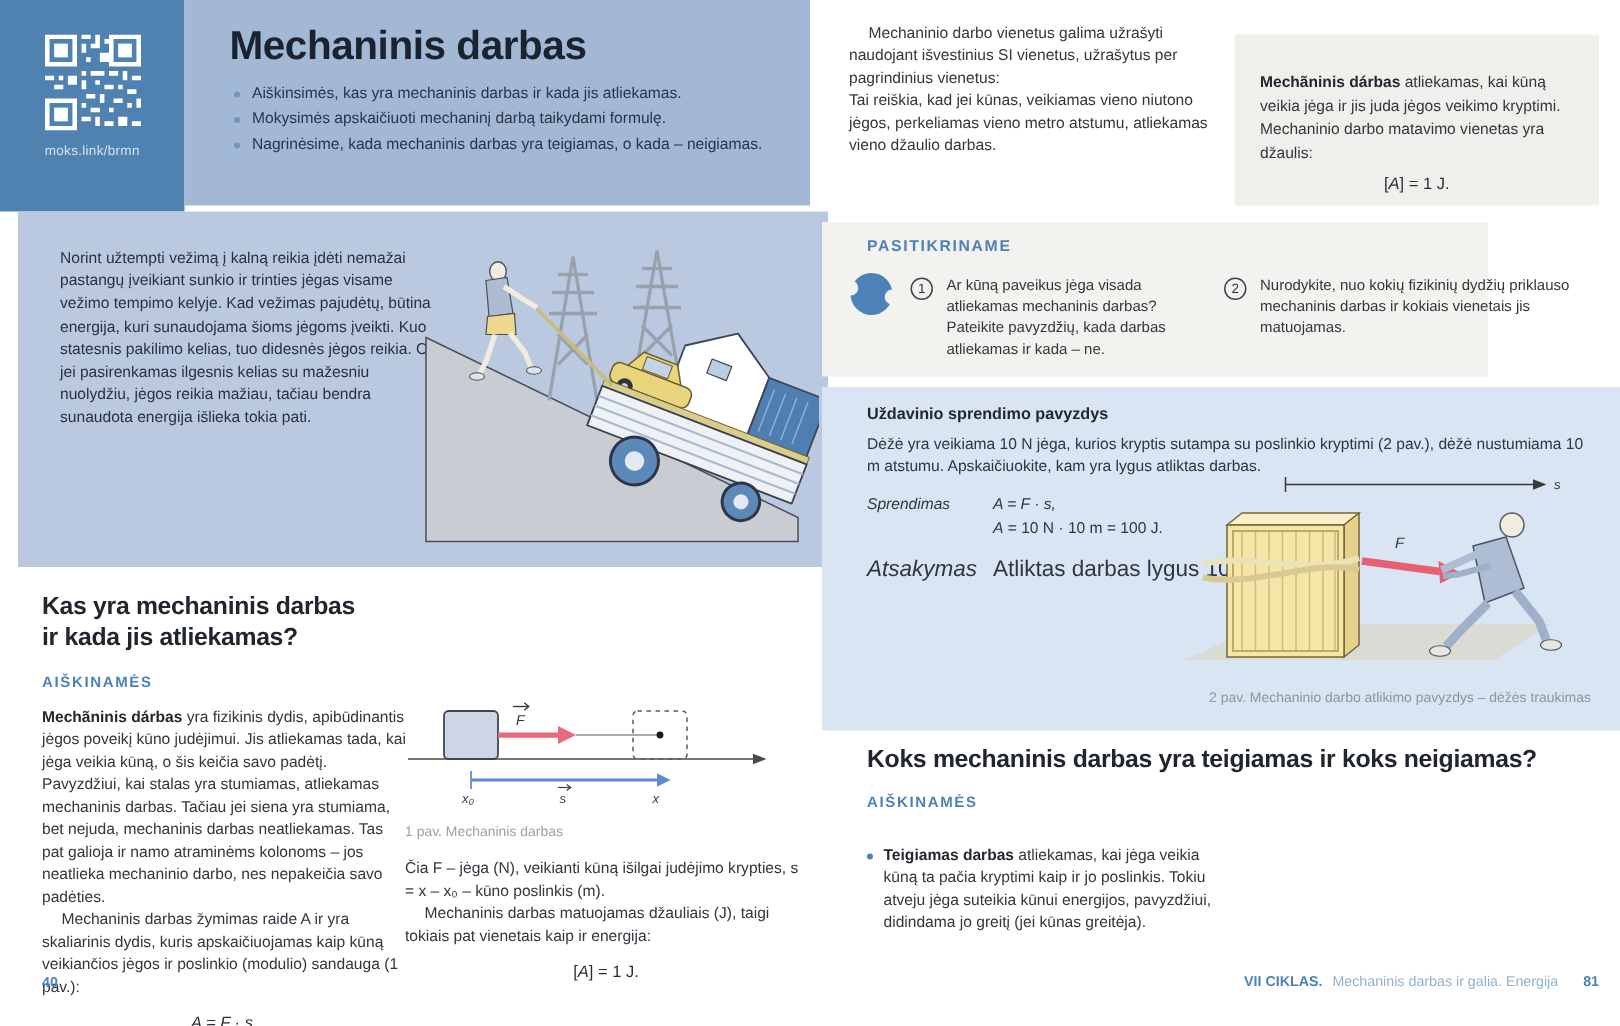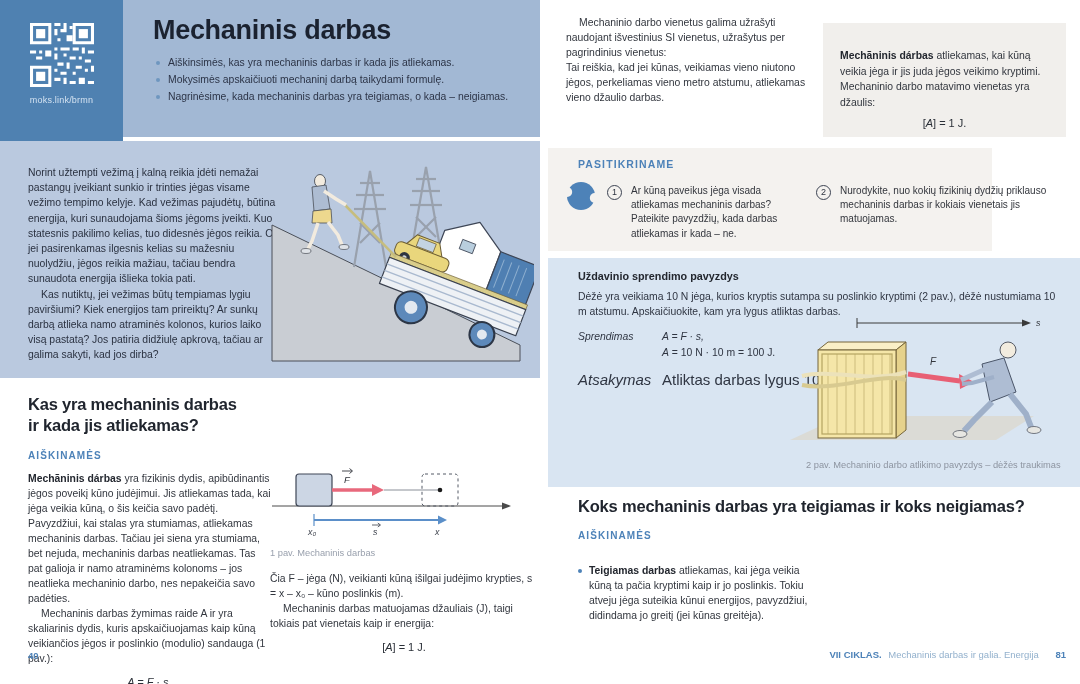--- a/index.html
+++ b/index.html
@@ -14,21 +14,21 @@
   .qr-panel { position:absolute; left:0; top:0; width:123px; height:141px; background:#4f81b1; }
   .qr-panel svg.qr { display:block; width:64px; height:64px; margin:23px auto 0; }
   .qr-label { margin-top:8px; text-align:center; color:#d3e2f1; font-size:9px; letter-spacing:.2px; }
 
   .lesson-header { position:absolute; left:123px; top:0; width:417px; height:137px; background:#a2b8d4; padding:15px 0 0 30px; }
   .lesson-header h1 { font-size:27px; font-weight:700; color:#1b2230; letter-spacing:-0.3px; }
   .objectives { list-style:none; margin:11px 0 0 3px; }
   .objectives li { position:relative; padding-left:12px; font-size:10.4px; color:#2c3447; margin-bottom:6px; }
   .objectives li::before { content:""; position:absolute; left:0; top:4px; width:4px; height:4px; border-radius:50%; background:#6e96bf; }
 
-  .intro-block { position:absolute; left:0; top:141px; width:540px; height:237px; background:#bac9df; }
+  .intro-block { position:absolute; left:12px; top:141px; width:540px; height:237px; background:#bac9df; }
   .intro-text { position:absolute; left:28px; top:24px; width:249px; font-size:10.4px; line-height:1.46; color:#2a3140; }
   .intro-text .p2 { text-indent:13px; }
   .illustration { position:absolute; left:268px; top:4px; width:266px; height:230px; }
 
   .section1 { position:absolute; left:28px; top:394px; width:243px; }
   h2.sec { font-size:16.5px; line-height:1.3; color:#20252e; font-weight:700; letter-spacing:-0.2px; }
   .subsection-label { margin-top:13px; font-size:10px; font-weight:700; color:#4d82b8; letter-spacing:1.1px; }
   .body-p { font-size:10.4px; line-height:1.44; color:#32363e; margin-top:11px; }
   .body-p.indent { text-indent:13px; margin-top:0; }
   .b { font-weight:700; color:#23272f; }
@@ -109,21 +109,20 @@
     <ul class="objectives">
       <li><span>Aiškinsimės, kas yra mechaninis darbas ir kada jis atliekamas.</span></li>
       <li><span>Mokysimės apskaičiuoti mechaninį darbą taikydami formulę.</span></li>
       <li><span>Nagrinėsime, kada mechaninis darbas yra teigiamas, o kada – neigiamas.</span></li>
     </ul>
   </header>
 
   <div class="intro-block">
     <div class="intro-text">
       <p class="p1">Norint užtempti vežimą į kalną reikia įdėti nemažai pastangų įveikiant sunkio ir trinties jėgas visame vežimo tempimo kelyje. Kad vežimas pajudėtų, būtina energija, kuri sunaudojama šioms jėgoms įveikti. Kuo statesnis pakilimo kelias, tuo didesnės jėgos reikia. O jei pasirenkamas ilgesnis kelias su mažesniu nuolydžiu, jėgos reikia mažiau, tačiau bendra sunaudota energija išlieka tokia pati.</p>
-      <p class="p2">Kas nutiktų, jei vežimas būtų tempiamas lygiu paviršiumi? Kiek energijos tam prireiktų? Ar sunkų darbą atlieka namo atraminės kolonos, kurios laiko visą pastatą? Jos patiria didžiulę apkrovą, tačiau ar galima sakyti, kad jos dirba?</p>
     </div>
     <svg class="illustration" viewBox="0 0 266 230">
 
       <polygon points="4,80 252,200 252,216 4,216" fill="#c9cdd3" stroke="#4a4f58" stroke-width="1"></polygon>
 
       <g stroke="#99a1ad" stroke-width="2.2" fill="none">
         <polyline points="86,122 102,26 118,122"></polyline>
         <line x1="88" y1="50" x2="116" y2="50"></line>
           <line x1="86" y1="64" x2="118" y2="64"></line>
           <line x1="92" y1="38" x2="112" y2="38"></line>

